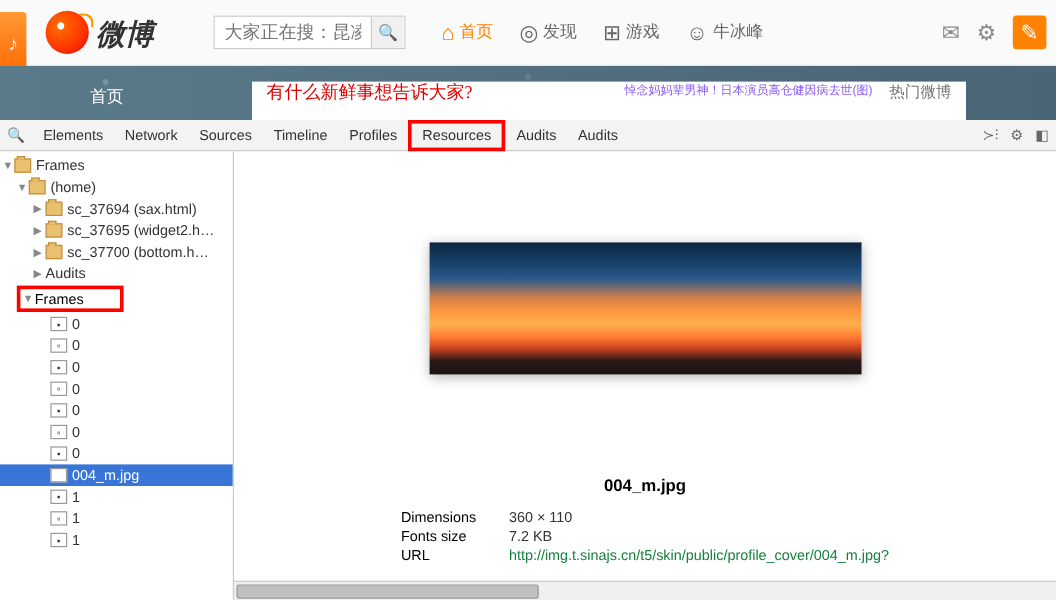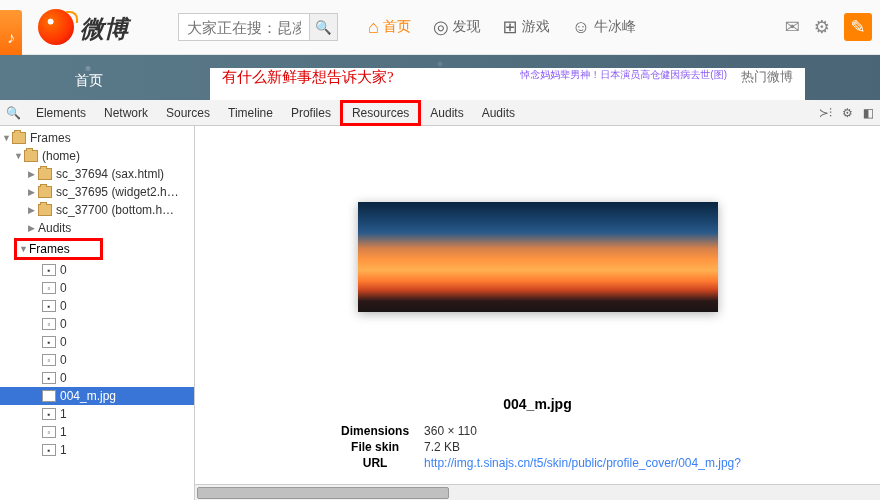--- a/index.html
+++ b/index.html
@@ -42,23 +42,23 @@
 .fold:before{content:"";position:absolute;top:-3px;left:1px;width:5px;height:2px;background:#e8c070;border:1px solid #c09040;border-bottom:none}
 .fic{width:14px;height:12px;background:#fff;border:1px solid #999;margin-right:4px;display:inline-flex;align-items:center;justify-content:center;font-size:8px}
 .hl-box{border:3px solid red;display:inline-flex;align-items:center;padding:1px 30px 1px 2px;margin:1px 0}
 .preview{flex:1;display:flex;flex-direction:column;overflow:hidden}
 .img-area{flex:1;display:flex;align-items:center;justify-content:center;padding:10px}
 .sunset{width:360px;height:110px;background:linear-gradient(180deg,#0a2540 0%,#1a4570 18%,#2a5a8a 28%,#d4804a 42%,#ff9540 52%,#ffb050 62%,#ff7a30 72%,#cc4520 80%,#2a1818 90%,#1a1414 100%);box-shadow:0 2px 10px rgba(0,0,0,.3)}
 .meta{padding:8px 0 12px;text-align:center}
 .fname{font-weight:bold;font-size:14px;margin-bottom:10px}
 .meta-table{display:inline-block;text-align:left;font-size:12px}
 .meta-row{display:flex;margin:2px 0}
-.meta-label{width:90px;text-align:center;font-weight:bold;padding-right:8px}
+.meta-label{width:90px;text-align:left;font-weight:normal;padding-right:8px}
 .meta-val{color:#333}
-.meta-val a{color:#3b82f6}
+.meta-val a{color:#15803d}
 .hscroll{height:16px;background:#f0f0f0;border-top:1px solid #ccc;position:relative}
 .hscroll:before{content:"";position:absolute;left:2px;top:2px;width:250px;height:10px;background:#c0c0c0;border:1px solid #999;border-radius:2px}
 </style>
 </head>
 <body>
 
 <div class="orange-tab">♪</div>
 
 <div class="weibo-header">
   <div class="logo">
@@ -207,21 +207,21 @@
         <div class="sunset"></div>
       </div>
       <div class="meta">
         <div class="fname">004_m.jpg</div>
         <div class="meta-table">
           <div class="meta-row">
               <span class="meta-label">Dimensions</span>
               <span class="meta-val">360 × 110</span>
             </div>
           <div class="meta-row">
-              <span class="meta-label">File skin</span>
+              <span class="meta-label">Fonts size</span>
               <span class="meta-val">7.2 KB</span>
             </div>
           <div class="meta-row">
               <span class="meta-label">URL</span>
               <span class="meta-val"><a>http://img.t.sinajs.cn/t5/skin/public/profile_cover/004_m.jpg?</a></span>
             </div>
         </div>
       </div>
       <div class="hscroll"></div>
     </div>

